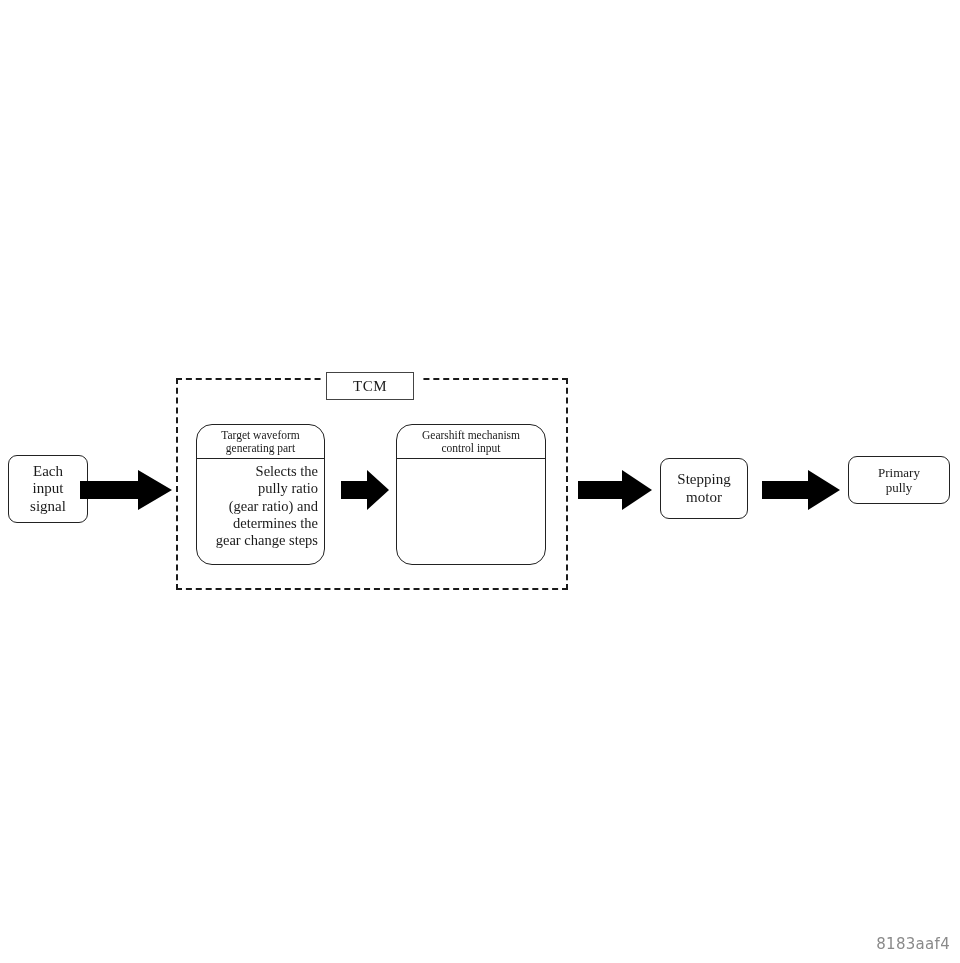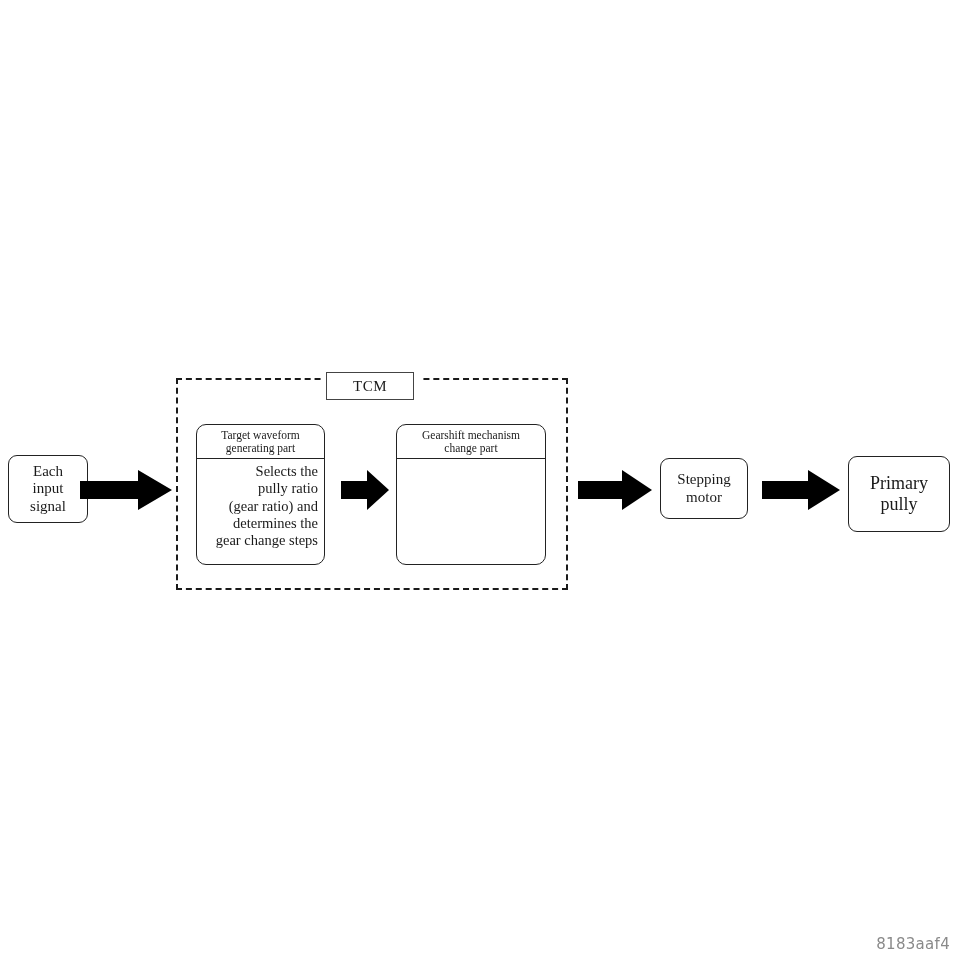--- a/index.html
+++ b/index.html
@@ -41,22 +41,22 @@
   
   #node-each-input {
     left: 8px;  top: 455px;  width: 80px;  height: 68px;
     font-size: 15px;
   }
   #node-stepping-motor {
     left: 660px; top: 458px; width: 88px; height: 61px;
     font-size: 15px;
   }
   #node-primary-pully {
-    left: 848px; top: 456px; width: 102px; height: 76px;
-    font-size: 18px;
+    left: 848px; top: 456px; width: 102px; height: 48px;
+    font-size: 13px;
   }
 
   
   #tcm-boundary {
     position: absolute;
     left: 176px;  top: 378px;
     width: 392px; height: 212px;
     box-sizing: border-box;
     border: 2px dashed #1a1a1a;
     background: transparent;
@@ -80,21 +80,21 @@
     justify-content: center;
     font-size: 15px;
     letter-spacing: 0.5px;
   }
 
   
   .part-box {
     position: absolute;
     box-sizing: border-box;
     border: 1.6px solid #222;
-    border-radius: 10px;
+    border-radius: 16px;
     background: #ffffff;
     display: flex;
     flex-direction: column;
     overflow: hidden;
   }
   .part-box .part-title {
     flex: 0 0 auto;
     border-bottom: 1.4px solid #222;
     text-align: center;
     font-size: 11.5px;
@@ -168,21 +168,21 @@
 determines the
 gear change steps</div>
   </div>
 
   <svg class="arrow" id="arrow-between-parts" viewBox="0 0 48 40">
     <polygon points="0,11 26,11 26,0 48,20 26,40 26,29 0,29" fill="#000000"></polygon>
   </svg>
 
   <div class="part-box" id="part-gearshift">
     <div class="part-title">Gearshift mechanism
-change part</div>
+control input</div>
   </div>
 
   <svg class="arrow" id="arrow-tcm-to-motor" viewBox="0 0 74 40">
     <polygon points="0,11 44,11 44,0 74,20 44,40 44,29 0,29" fill="#000000"></polygon>
   </svg>
 
   <div class="node" id="node-stepping-motor">
     <span class="label">Stepping
 motor</span>
   </div>

